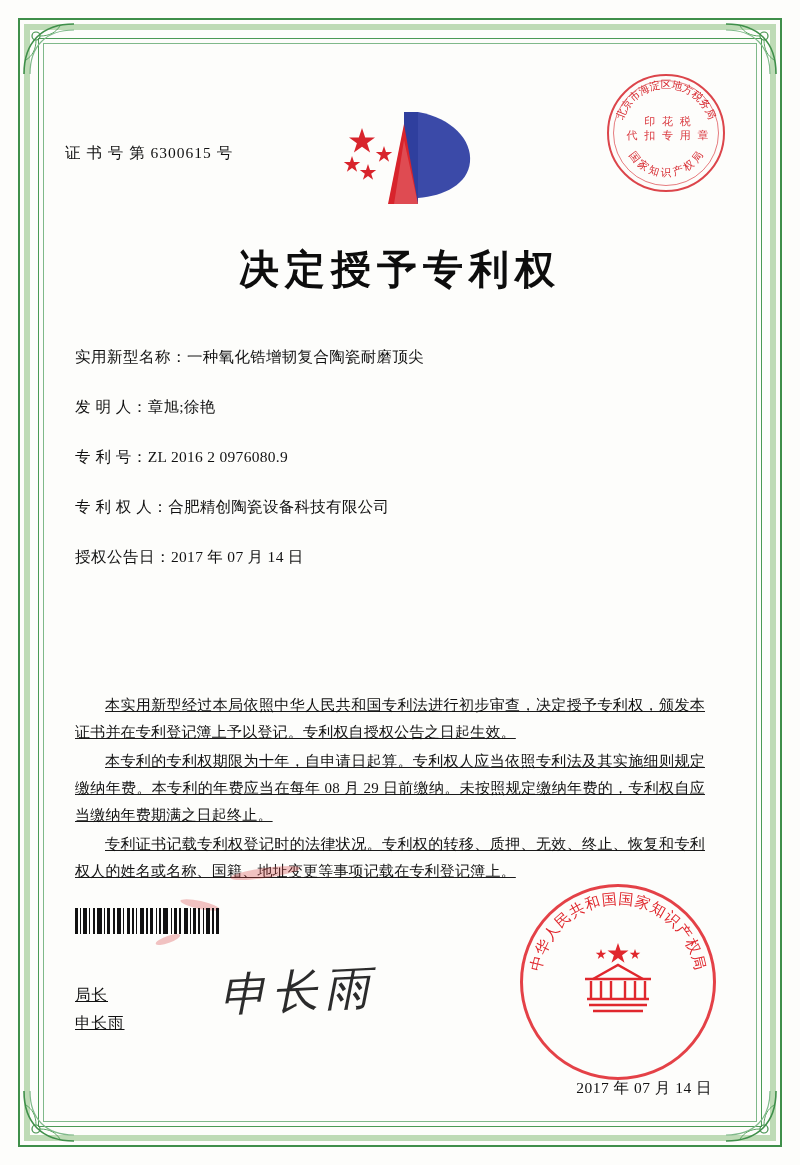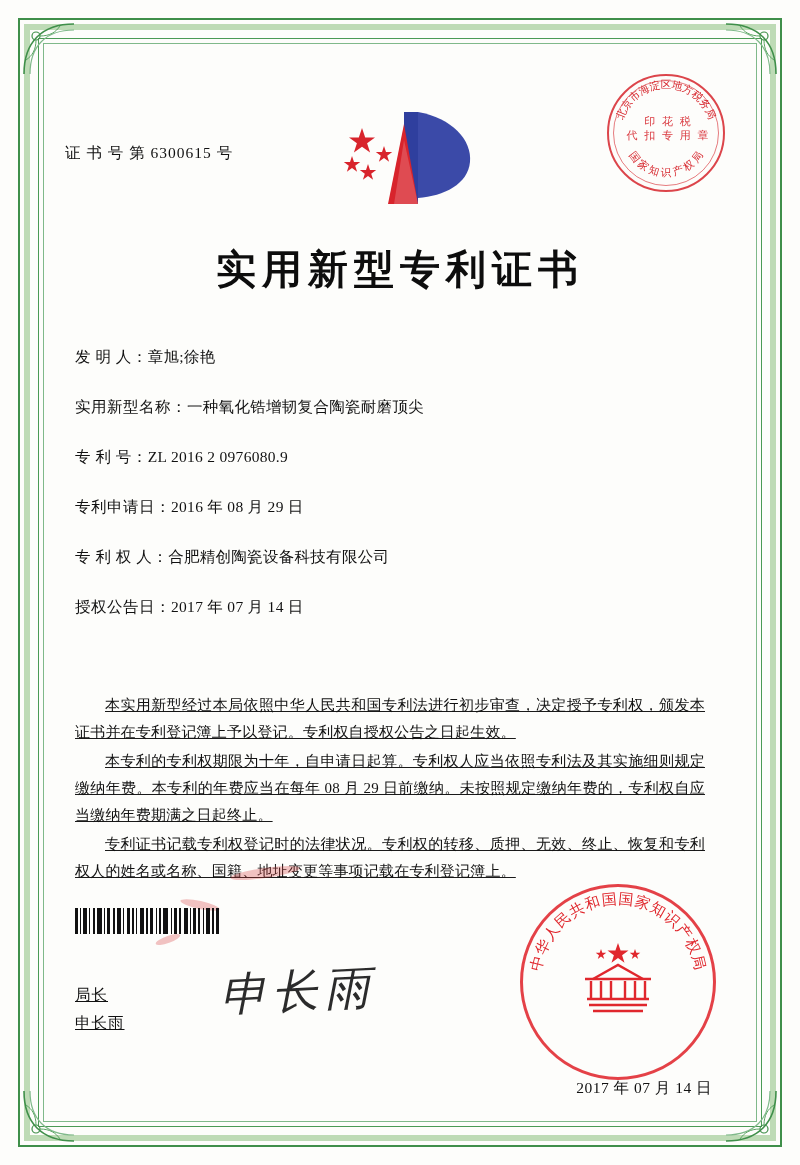--- a/index.html
+++ b/index.html
@@ -346,34 +346,31 @@
             <textPath href="#arcBot" startOffset="50%">国 家 知 识 产 权 局</textPath>
           </text>
         </svg>
       </div>
       <div class="stamp-lines">
         <div>印 花 税</div>
         <div>代 扣 专 用 章</div>
       </div>
     </div>
 
-    <div class="title">实用新型专利证书</div>
+    <div class="title">决定授予专利权</div>
 
     <div class="fields">
       <div class="field-row">
+        <span class="field-label">实用新型名称：</span><span class="field-value">一种氧化锆增韧复合陶瓷耐磨顶尖</span>
+      </div>
+      <div class="field-row">
         <span class="field-label">发  明  人：</span><span class="field-value">章旭;徐艳</span>
-      </div>
-      <div class="field-row">
-        <span class="field-label">实用新型名称：</span><span class="field-value">一种氧化锆增韧复合陶瓷耐磨顶尖</span>
       </div>
       <div class="field-row">
         <span class="field-label">专  利  号：</span><span class="field-value">ZL 2016 2 0976080.9</span>
-      </div>
-      <div class="field-row">
-        <span class="field-label">专利申请日：</span><span class="field-value">2016 年 08 月 29 日</span>
       </div>
       <div class="field-row">
         <span class="field-label">专 利 权 人：</span><span class="field-value">合肥精创陶瓷设备科技有限公司</span>
       </div>
       <div class="field-row">
         <span class="field-label">授权公告日：</span><span class="field-value">2017 年 07 月 14 日</span>
       </div>
     </div>
 
     <div class="paragraphs">

